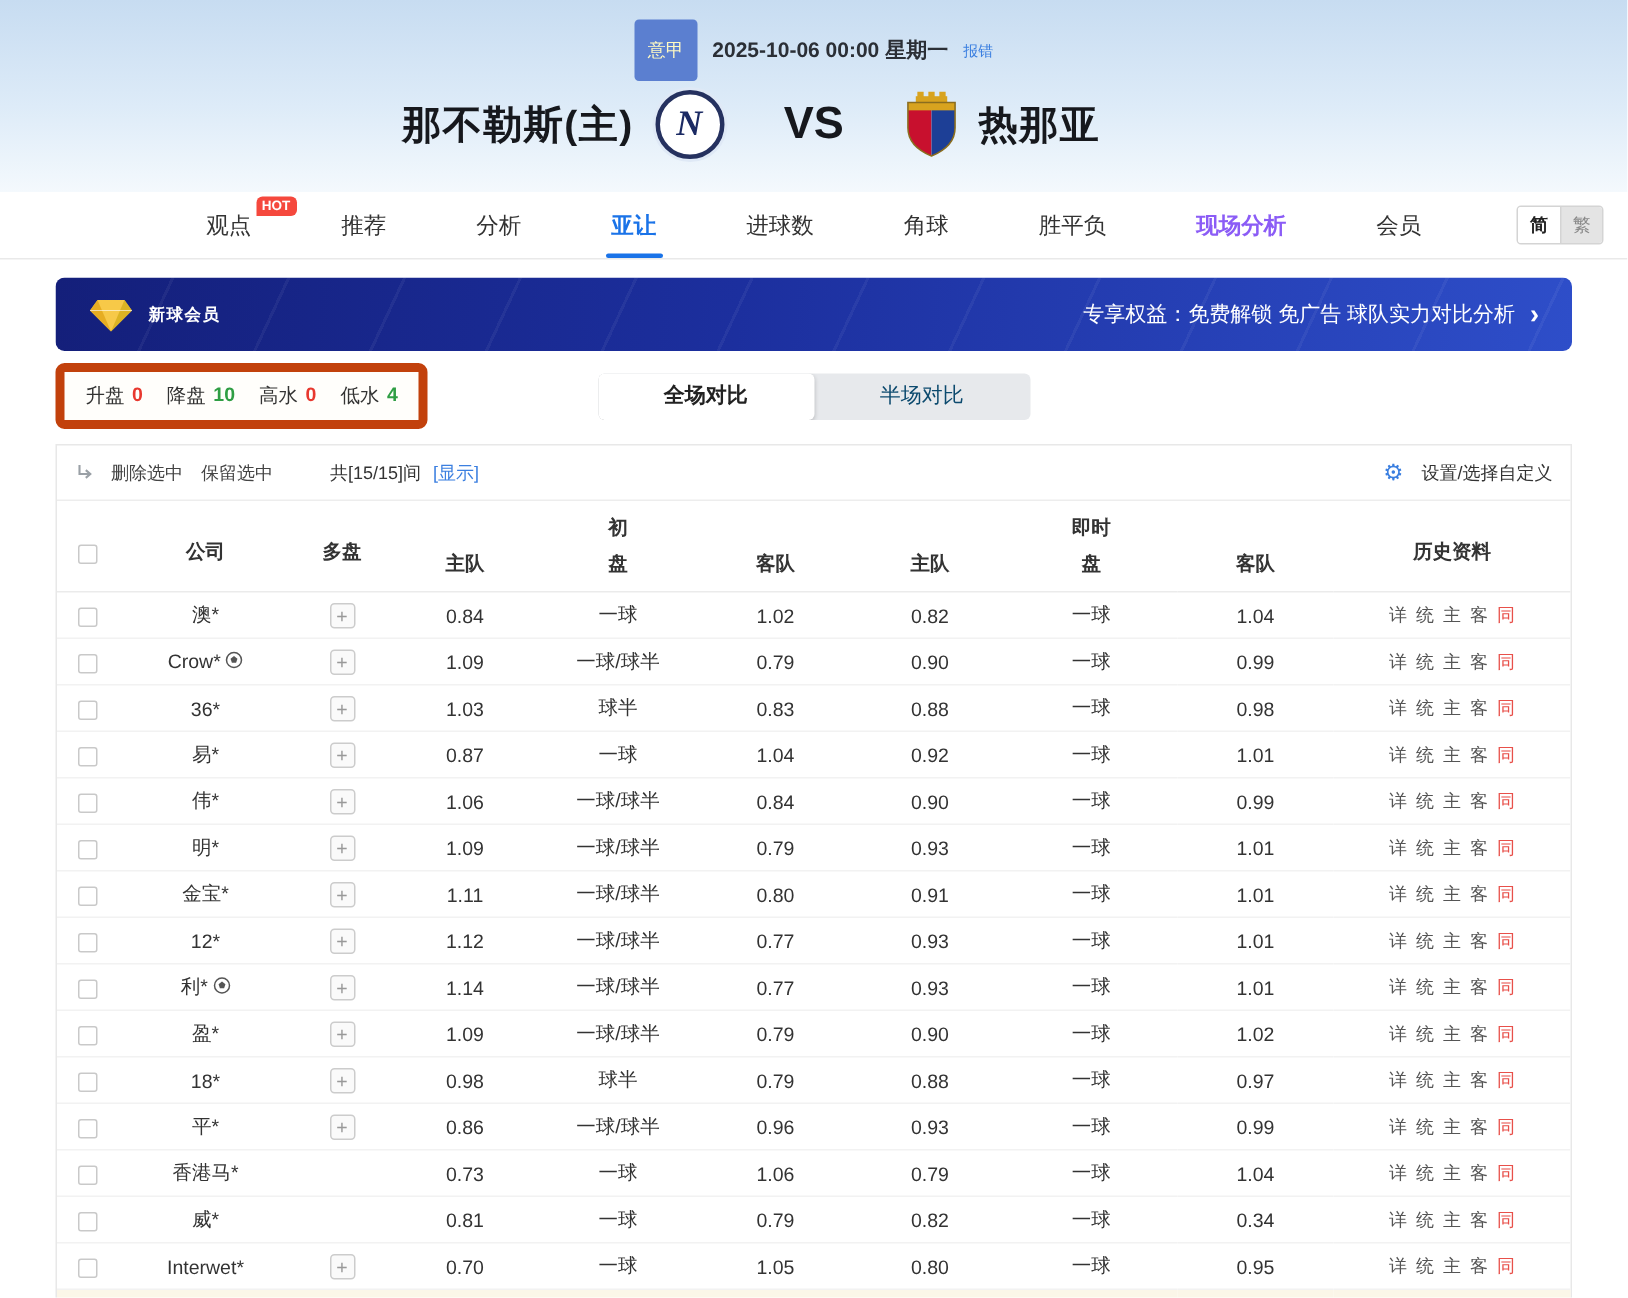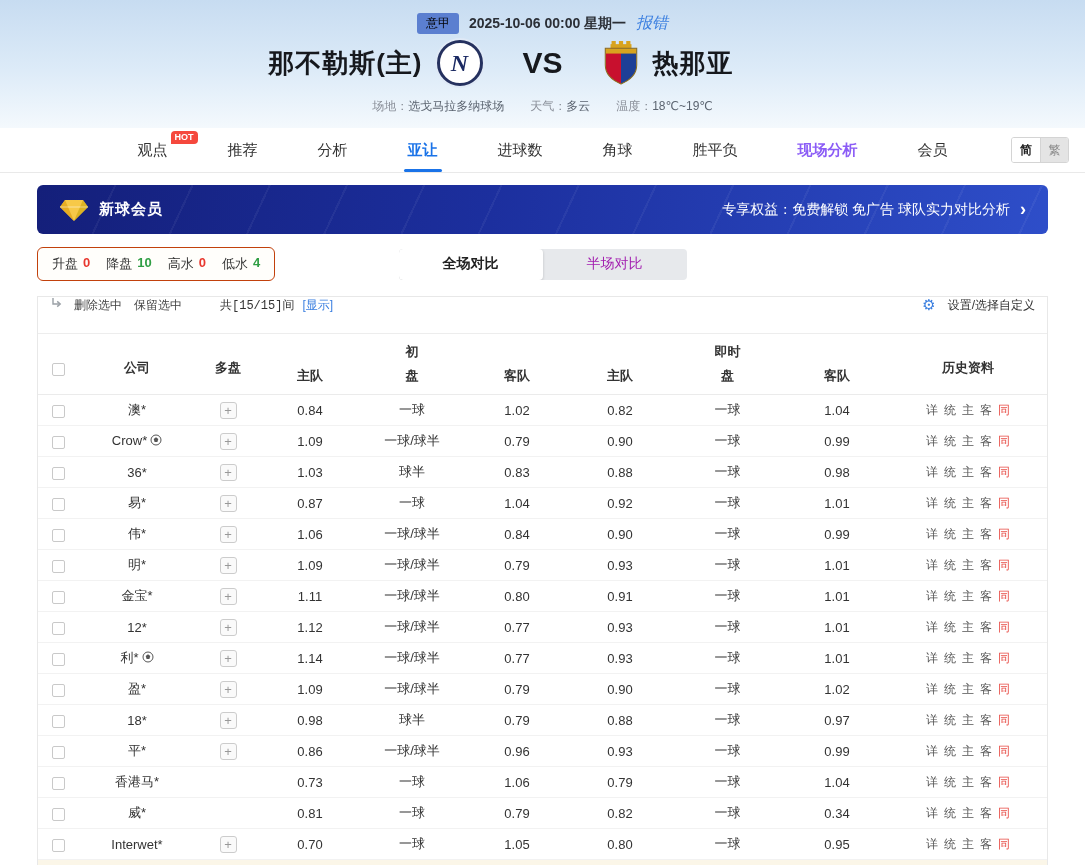--- a/index.html
+++ b/index.html
@@ -14,25 +14,25 @@
   .match-header {
     height: 128px;
     background: linear-gradient(180deg, #c7dcf1 0%, #ddebf8 55%, #f4f9fd 100%);
     position: relative;
   }
   .match-meta {
     display: flex; justify-content: center; align-items: center;
     gap: 10px; padding-top: 13px;
   }
   .league-badge {
-    background: #5b7fd0; color: #000000; font-size: 12px;
-    padding: 2px 9px; border-radius: 3px;
+    background: #5b7fd0; color: #fef9c3; font-size: 12px;
+    padding: 12px 9px; border-radius: 3px;
   }
   .match-datetime { font-size: 14px; font-weight: 700; color: #2b2f36; }
-  .report-link { color: #3b7fe0; font-size: 16px; font-style: italic; }
+  .report-link { color: #3b7fe0; font-size: 10px; }
   .teams-row {
     display: grid; grid-template-columns: 1fr 120px 1fr;
     align-items: center; margin-top: 6px; padding: 0 150px;
   }
   .team { display: flex; align-items: center; gap: 14px; }
   .team.home { justify-content: flex-end; }
   .team.away { justify-content: flex-start; }
   .team-name { font-size: 26px; font-weight: 700; color: #16181d; letter-spacing: 1px; }
   .vs { text-align: center; font-size: 30px; font-weight: 800; color: #16181d; }
   .logo-napoli {
@@ -88,52 +88,52 @@
   .shell { width: 1011px; margin: 0 auto; }
 
   
   .member-banner {
     margin-top: 12px; height: 49px; border-radius: 6px;
     background:
       repeating-linear-gradient(115deg, rgba(255,255,255,0.05) 0 2px, transparent 2px 70px),
       linear-gradient(95deg, #141f7a 0%, #1c2f9e 45%, #2e4ec9 100%);
     display: flex; align-items: center; padding: 0 22px; color: #fff; cursor: pointer;
   }
-  .member-banner .title { font-size: 15px; font-weight: 700; margin-left: 10px; letter-spacing: 1px; }
+  .member-banner .title { font-size: 11px; font-weight: 700; margin-left: 10px; letter-spacing: 1px; }
   .member-banner .benefits { margin-left: auto; font-size: 14px; }
   .member-banner .arrow { font-size: 18px; margin-left: 10px; font-weight: 700; }
 
   
   .filter-row { margin-top: 13px; position: relative; height: 34px; display: flex; align-items: center; }
   .handicap-stats {
     display: inline-flex; gap: 16px; align-items: flex-end;
-    border: 1px solid #c2410c; background: #fffefb;
+    border: 6px solid #c2410c; background: #fffefb;
     padding: 7px 14px; border-radius: 6px; font-size: 13px;
   }
   .handicap-stats .stat { display: inline-flex; gap: 5px; }
   .scope-tabs {
     position: absolute; left: 50%; transform: translateX(-50%);
     display: flex; background: #e7e9ec; border-radius: 4px; overflow: hidden;
   }
   .scope-tab {
     width: 144px; height: 31px; display: flex; align-items: center; justify-content: center;
-    font-size: 14px; color: #a21caf; cursor: pointer;
+    font-size: 14px; color: #0c4a6e; cursor: pointer;
   }
   .scope-tab.active {
     background: #fff; color: #222; font-weight: 700;
     border-radius: 4px; box-shadow: 0 1px 3px rgba(0,0,0,0.18);
   }
 
   
   .table-card { margin-top: 15px; border: 1px solid #e8e8e8; background: #fff; }
   .toolbar {
-    height: 37px; display: flex; align-items: flex-start; gap: 12px;
+    height: 37px; display: flex; align-items: center; gap: 12px;
     padding: 0 12px; border-bottom: 1px solid #ededed; font-size: 12px; color: #444;
   }
-  .toolbar .count { margin-left: 26px; color: #333; font-family: Liberation Mono, monospace; }
+  .toolbar .count { margin-left: 26px; color: #333; }
   .toolbar .show-link { color: #3b7fe0; margin-left: -4px; }
   .toolbar .spacer { flex: 1; }
   .toolbar .gear { color: #3b7fe0; font-size: 15px; line-height: 1; }
   .toolbar .settings-link { color: #333; }
 
   table { width: 100%; border-collapse: collapse; table-layout: fixed; }
   thead th { font-size: 13px; font-weight: 700; color: #333; padding: 5px 2px; border: 0; }
   thead tr.h1 th { padding-top: 9px; padding-bottom: 1px; }
   thead tr.h2 th { padding-bottom: 9px; }
   thead tr.h2 th, thead th.span2 { border-bottom: 1px solid #ebebeb; }
@@ -189,25 +189,20 @@
           <rect x="2" y="7" width="30" height="35" fill="#ffffff"></rect>
           <rect x="2" y="7" width="15" height="35" fill="#c8102e"></rect>
           <rect x="17" y="7" width="15" height="35" fill="#1d3f96"></rect>
           <rect x="2" y="7" width="30" height="5" fill="#d8a31f"></rect>
         </g>
         <path d="M2 7 H32 V23 C32 32 25.5 37.5 17 41 C8.5 37.5 2 32 2 23 Z" fill="none" stroke="#8a6d1f" stroke-width="1"></path>
       </svg>
       <span class="team-name">热那亚</span>
     </div>
   </div>
-  <div class="venue-row">
-    <span><span class="lbl">场地：</span><span class="val">选戈马拉多纳球场</span></span>
-    <span><span class="lbl">天气：</span><span class="val">多云</span></span>
-    <span><span class="lbl">温度：</span><span class="val">18℃~19℃</span></span>
-  </div>
 </header>
 
 <nav class="main-nav">
   <div class="nav-items">
       <a class="nav-item">
         <span>观点</span>
         <span class="hot-badge">HOT</span>
       </a>
       <a class="nav-item">
         <span>推荐</span>

